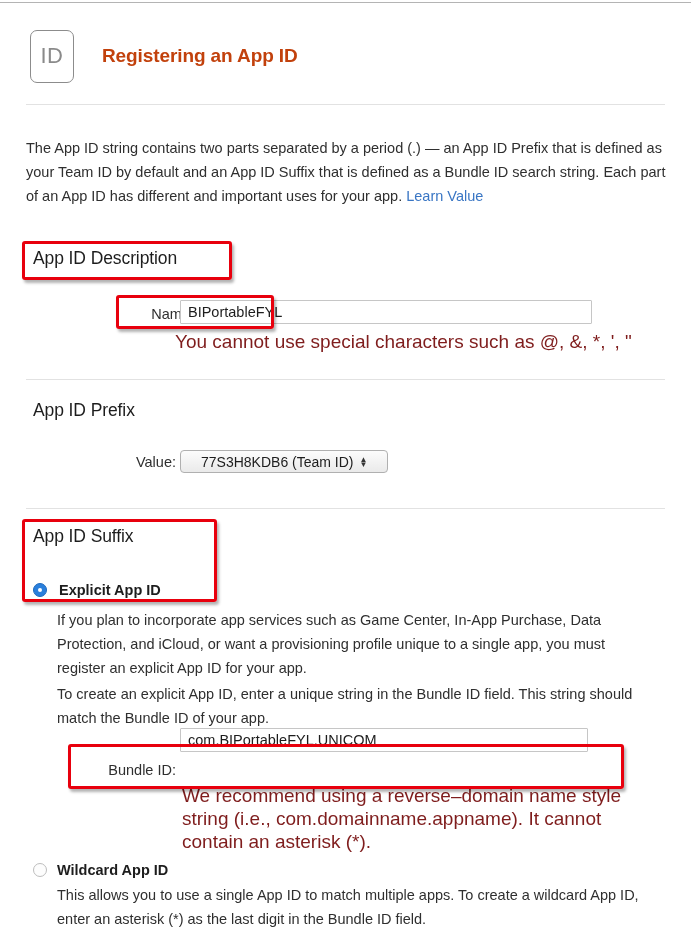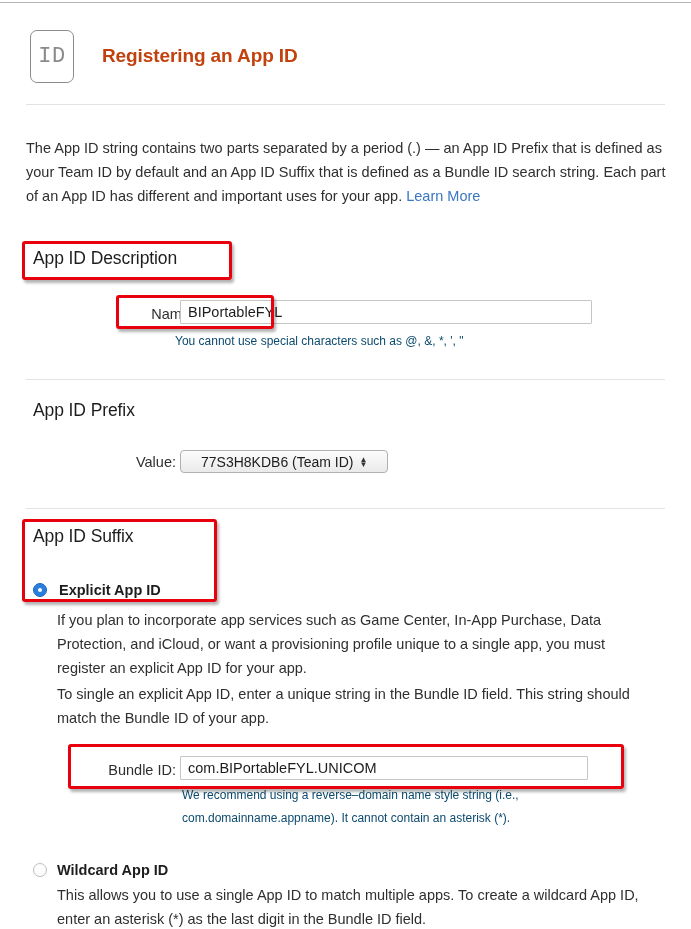--- a/index.html
+++ b/index.html
@@ -43,21 +43,21 @@
     border-radius: 7px;
     display: flex;
     align-items: center;
     justify-content: center;
     box-sizing: border-box;
   }
   .id-badge span {
     font-size: 22px;
     color: #8a8a8a;
     letter-spacing: 0.5px;
-    font-family: Liberation Mono, monospace;
+    font-family: Liberation Sans, sans-serif;
   }
   .header-title {
     margin-left: 28px;
     font-size: 19px;
     font-weight: bold;
     color: #c2410c;
     letter-spacing: -0.1px;
   }
 
   
@@ -117,23 +117,23 @@
     font-size: 14.5px;
     color: #1d1d1d;
     padding: 0 7px;
     height: 24px;
     line-height: 22px;
     border-radius: 1px;
     outline: none;
   }
   .helper-text {
     position: absolute;
-    font-size: 12px;
+    font-size: 19px;
     line-height: 23px;
-    color: #0c4a6e;
+    color: #7f1d1d;
   }
 
   
   .label-name { top: 306px; left: 98px; width: 96px; }
   .input-name { top: 300px; left: 180px; width: 412px; }
   .helper-name { top: 330px; left: 175px; width: 460px; }
 
   
   .label-value { top: 454px; left: 100px; width: 76px; }
   .select-value {
@@ -212,21 +212,21 @@
     font-size: 14.5px;
     line-height: 24px;
     color: #2f2f2f;
   }
   .para.p-explicit-1 { top: 608px; left: 57px; width: 600px; }
   .para.p-explicit-2 { top: 682px; left: 57px; width: 590px; }
   .para.p-wildcard   { top: 883px; left: 57px; width: 600px; }
 
   
   .label-bundle { top: 762px; left: 78px; width: 98px; }
-  .input-bundle { top: 756px; left: 180px; width: 408px; }
+  .input-bundle { top: 728px; left: 180px; width: 408px; }
   .helper-bundle { top: 784px; left: 182px; width: 470px; }
 
   
   .annot {
     position: absolute;
     box-sizing: border-box;
     border: 3px solid #e8000d;
     border-radius: 3px;
     background: transparent;
     pointer-events: none;
@@ -245,21 +245,21 @@
 <div class="header">
   <div class="id-badge">
     <span>ID</span>
   </div>
   <div class="header-title">Registering an App ID</div>
 </div>
 
 <div class="divider d1"></div>
 
 <div class="intro">
-  <span>The App ID string contains two parts separated by a period (.) — an App ID Prefix that is defined as your Team ID by default and an App ID Suffix that is defined as a Bundle ID search string. Each part of an App ID has different and important uses for your app. </span><a class="learn-more" href="#">Learn More</a>
+  <span>The App ID string contains two parts separated by a period (.) — an App ID Prefix that is defined as your Team ID by default and an App ID Suffix that is defined as a Bundle ID search string. Each part of an App ID has different and important uses for your app. </span><a class="learn-more" href="#">Learn Value</a>
 </div>
 
 <div class="divider d2"></div>
 <div class="divider d3"></div>
 
 <div class="section-heading sh-desc">App ID Description</div>
 
 <div class="field-label label-name">Name:</div>
 <input class="text-input input-name" type="text" value="BIPortableFYL" style="">
 <div class="helper-text helper-name">You cannot use special characters such as @, &amp;, *, ', "</div>
@@ -276,21 +276,21 @@
 </div>
 
 <div class="section-heading sh-suffix">App ID Suffix</div>
 
 <div class="radio-row explicit">
   <span class="radio on"></span>
   <span class="radio-label">Explicit App ID</span>
 </div>
 
 <div class="para p-explicit-1">If you plan to incorporate app services such as Game Center, In-App Purchase, Data Protection, and iCloud, or want a provisioning profile unique to a single app, you must register an explicit App ID for your app.</div>
-<div class="para p-explicit-2">To single an explicit App ID, enter a unique string in the Bundle ID field. This string should match the Bundle ID of your app.</div>
+<div class="para p-explicit-2">To create an explicit App ID, enter a unique string in the Bundle ID field. This string should match the Bundle ID of your app.</div>
 
 <div class="field-label label-bundle">Bundle ID:</div>
 <input class="text-input input-bundle" type="text" value="com.BIPortableFYL.UNICOM" style="">
 <div class="helper-text helper-bundle">We recommend using a reverse–domain name style string (i.e., com.domainname.appname). It cannot contain an asterisk (*).</div>
 
 <div class="radio-row wildcard">
   <span class="radio off"></span>
   <span class="radio-label">Wildcard App ID</span>
 </div>
 

